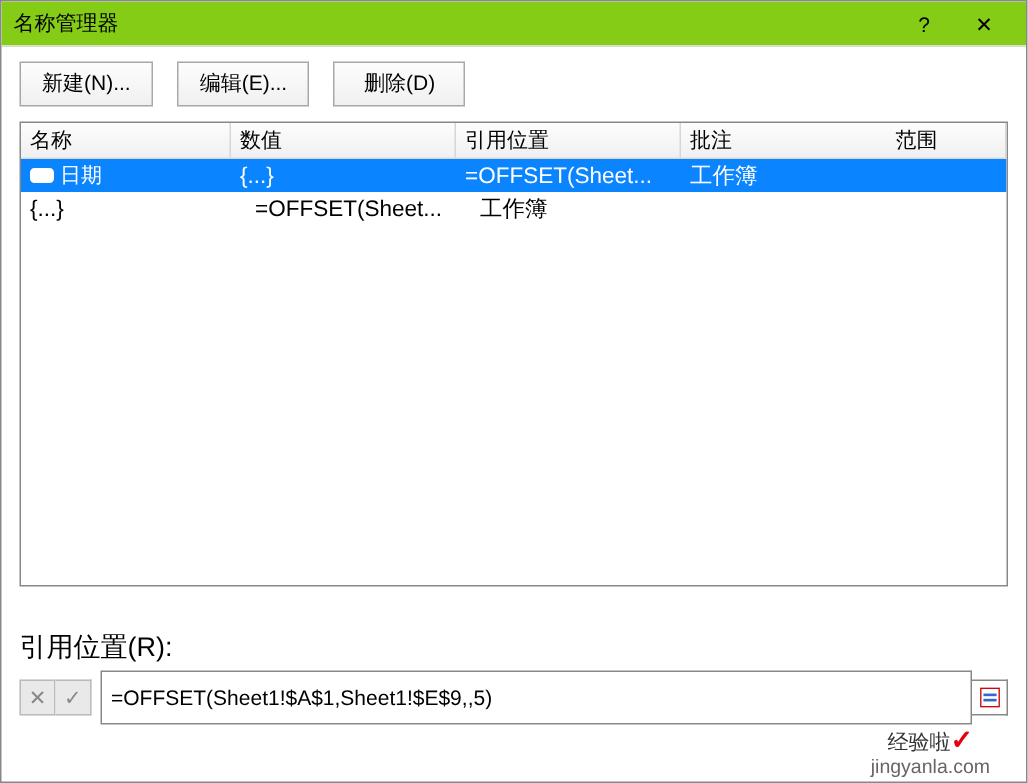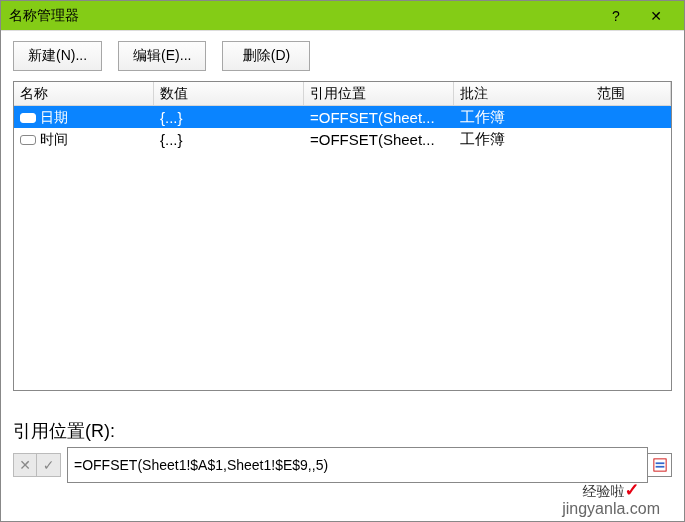--- a/index.html
+++ b/index.html
@@ -178,21 +178,21 @@
       color: #333;
       text-align: center;
       pointer-events: none;
     }
     .watermark .check {
       color: #e60012;
       font-weight: bold;
       font-size: 18px;
     }
     .watermark .sub {
-      font-size: 16px;
+      font-size: 13px;
       color: #666;
       display: block;
       line-height: 1;
     }
   </style>
 </head>
 <body>
 
 <div class="titlebar">
   <div class="titlebar-title">名称管理器</div>
@@ -220,23 +220,20 @@
     <div class="list-cell col-name">
       <span class="row-icon"></span><span>日期</span>
     </div>
     <div class="list-cell col-value">{...}</div>
     <div class="list-cell col-ref">=OFFSET(Sheet...</div>
     <div class="list-cell col-scope">工作簿</div>
     <div class="list-cell col-note"></div>
   </div>
 
   <div class="list-row">
-    <div class="list-cell col-name">
-      <span class="row-icon"></span><span>时间</span>
-    </div>
     <div class="list-cell col-value">{...}</div>
     <div class="list-cell col-ref">=OFFSET(Sheet...</div>
     <div class="list-cell col-scope">工作簿</div>
     <div class="list-cell col-note"></div>
   </div>
 </div>
 
 <div class="refersto-section">
   <span class="refersto-label">引用位置(R):</span>
   <div class="refersto-row">

